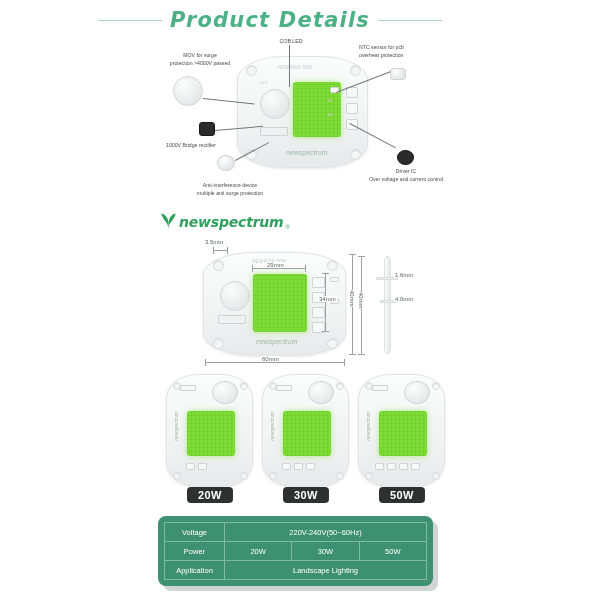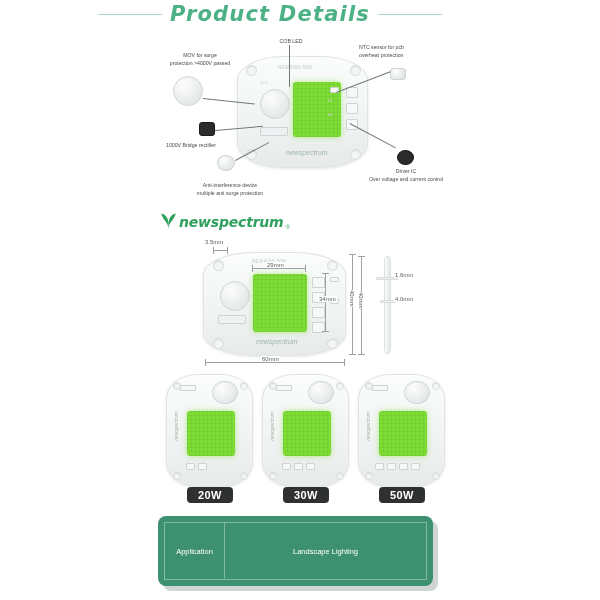--- a/index.html
+++ b/index.html
@@ -6,21 +6,21 @@
   html, body {
     width: 600px; height: 600px;
     background: #ffffff;
     font-family: "Liberation Sans", sans-serif;
     overflow: hidden;
   }
   .page { position: relative; width: 600px; height: 600px; background:#fff; }
 
   
   .title-row {
-    position: absolute; top: 2px; left: 0; width: 540px;
+    position: absolute; top: 8px; left: 0; width: 540px;
     display: flex; align-items: center; justify-content: center; gap: 8px;
   }
   .title-rule { width: 64px; height: 1px; background: #a8d8c0; }
   .title-text {
     font-family: "DejaVu Sans", sans-serif;
     font-size: 21px; font-weight: bold; font-style: italic;
     color: #4cb285; letter-spacing: 1.2px; white-space: nowrap;
   }
 
   
@@ -306,20 +306,30 @@
         <div class="brand-on-board" style="left:-6px; top:48px; transform:rotate(-90deg); font-size:5px;">newspectrum</div>
       </div>
       <div class="badge" style="left:379px; top:487px; width:46px;">50W</div>
     </div>
   </div>
 
   <div class="table-shadow"></div>
   <div class="spec-table">
     <table class="spec-grid">
       <tbody>
+          <tr>
+        <td class="key">Voltage</td>
+        <td colspan="3">220V-240V(50~60Hz)</td>
+      </tr>
+      <tr>
+        <td class="key">Power</td>
+        <td>20W</td>
+        <td>30W</td>
+        <td>50W</td>
+      </tr>
       <tr>
         <td class="key">Application</td>
         <td colspan="3">Landscape Lighting</td>
       </tr>
     </tbody>
       </table>
   </div>
 
 </div>
 

